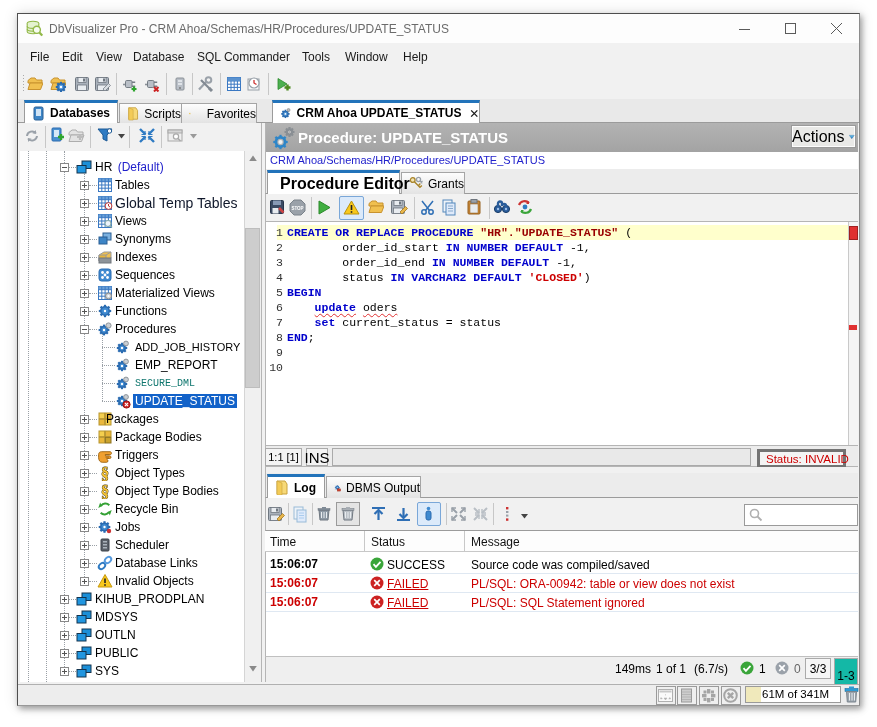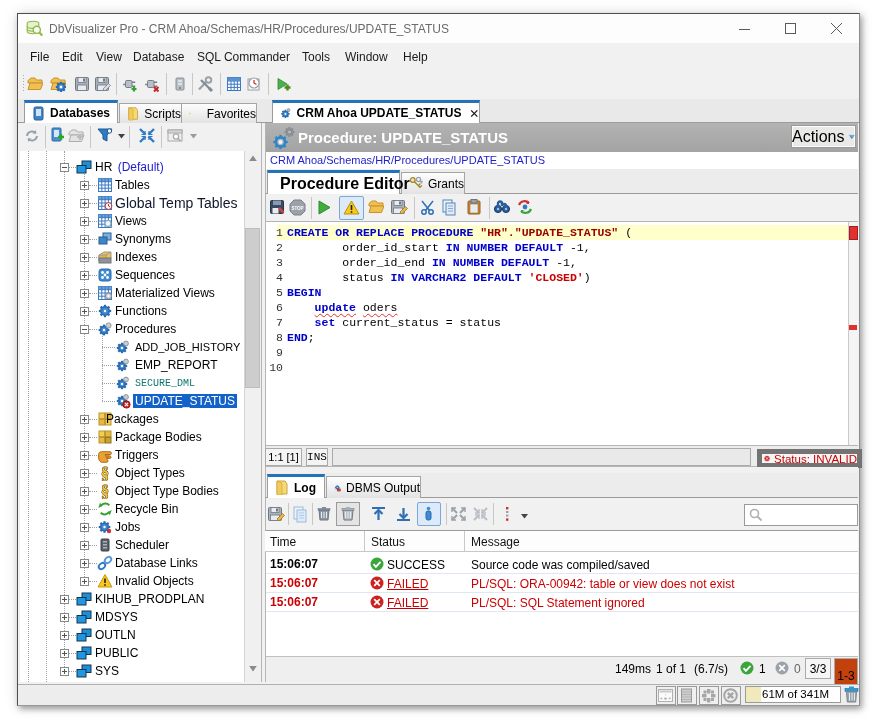--- a/index.html
+++ b/index.html
@@ -824,24 +824,24 @@
       <div style="height:15px;white-space:pre;"><span style="color:#0000cc;font-weight:bold;">BEGIN</span></div>
       <div style="height:15px;white-space:pre;">    <span style="color:#0000cc;font-weight:bold;text-decoration:underline wavy #e03030 1px;text-underline-offset:2px;">update</span> <span style="text-decoration:underline wavy #e03030 1px;text-underline-offset:2px;">oders</span></div>
       <div style="height:15px;white-space:pre;">    <span style="color:#0000cc;font-weight:bold;">set</span> current_status = status</div>
       <div style="height:15px;white-space:pre;"><span style="color:#0000cc;font-weight:bold;">END</span>;</div>
     </div>
 <div class="abs" style="left:247px;top:431px;width:593px;height:22px;background:#ececec;border-left:1px solid #b5b5b5;border-top:1px solid #b5b5b5;border-bottom:1px solid #b5b5b5;"></div>
 <div class="abs" style="left:247px;top:434px;width:37px;height:18px;background:#f4f4f4;border:1px solid #aaa;display:flex;align-items:center;justify-content:center;">
       <span style="font-size:11px;white-space:nowrap;">1:1 [1]</span>
     </div>
 <div class="abs" style="left:288px;top:434px;width:22px;height:18px;background:#f4f4f4;border:1px solid #aaa;display:flex;align-items:center;justify-content:center;">
-      <span style="font-size:11px;white-space:nowrap;font-family:Liberation Mono, monospace;">INS</span>
+      <span style="font-size:15px;white-space:nowrap;">INS</span>
     </div>
 <div class="abs" style="left:314px;top:434px;width:419px;height:18px;background:#e9e9e9;border:1px solid #aaa;"></div>
-<div class="abs" style="left:739px;top:435px;width:105px;height:19px;background:#f4f4f4;border:5px solid #737373;display:flex;align-items:center;">
+<div class="abs" style="left:739px;top:435px;width:89px;height:19px;background:#f4f4f4;border:3px solid #737373;display:flex;align-items:center;">
       <svg width="15" height="15" viewBox="0 0 15 15" style="margin-left:2px;">
         <circle cx="7.5" cy="7.5" r="7" fill="#cc2222" stroke="#fff" stroke-width="1"></circle>
         <path d="M4.5 4.5l6 6M10.5 4.5l-6 6" stroke="#fff" stroke-width="1.8"></path>
       </svg>
       <span style="font-size:11.5px;color:#cc0000;margin-left:4px;white-space:nowrap;">Status: INVALID</span>
     </div>
 <div class="abs" style="left:247px;top:453px;width:593px;height:6px;background:#f1f1f1;border-left:1px solid #b5b5b5;"></div>
 <div class="abs" style="left:247px;top:459px;width:593px;height:25px;background:#ececec;border-left:1px solid #b5b5b5;border-bottom:1px solid #9b9b9b;"></div>
 <div class="abs" style="left:249px;top:460px;width:58px;height:24px;background:#fff;border:1px solid #9b9b9b;border-bottom:none;border-top:3px solid #2273ba;z-index:3;display:flex;align-items:center;padding-left:7px;white-space:nowrap;">
       <svg width="14" height="15" viewBox="0 0 14 15">
@@ -984,21 +984,21 @@
 <div class="abs" style="left:757px;top:647px;">
       <svg width="14" height="14" viewBox="0 0 14 14">
         <circle cx="7" cy="7" r="6.5" fill="#9aa1a9"></circle>
         <path d="M4.2 4.2l5.6 5.6M9.8 4.2l-5.6 5.6" stroke="#fff" stroke-width="1.7"></path>
       </svg>
     </div>
 <div class="abs" style="left:776px;top:648px;white-space:pre;font-size:12px;color:#666;">0</div>
 <div class="abs" style="left:787px;top:644px;width:26px;height:21px;background:#f6f6f6;border:1px solid #aaa;display:flex;align-items:center;justify-content:center;">
       <span style="font-size:12px;">3/3</span>
     </div>
-<div class="abs" style="left:816px;top:644px;width:24px;height:35px;background:#c2410c;border:1px solid #aaa;display:flex;align-items:center;justify-content:center;">
+<div class="abs" style="left:816px;top:644px;width:24px;height:35px;background:#14b8a6;border:1px solid #aaa;display:flex;align-items:center;justify-content:center;">
       <span style="font-size:12px;">1-3</span>
     </div>
 <div class="abs" style="left:0px;top:670px;width:841px;height:21px;background:#ededed;border-top:1px solid #b0b0b0;"></div>
 <div class="abs" style="left:638px;top:672px;width:20px;height:19px;background:#efefef;border:1px solid #9a9a9a;"></div>
 <svg class="abs" style="left:640px;top:674px;" width="15" height="15" viewBox="0 0 15 15">
       <rect x="0.5" y="1.5" width="14" height="12" fill="#fafafa" stroke="#b0b0b0"></rect>
       <rect x="1.5" y="2.5" width="12" height="2" fill="#c8c8c8"></rect>
       <path d="M7.5 6v1.5M7.5 12l-1.5-2h3zM3 9.5L2.5 11l1.8-.2zM12 9.5l.5 1.5-1.8-.2z" fill="#b0b0b0" stroke="#b0b0b0" stroke-width="0.5"></path>
     </svg>
 <div class="abs" style="left:659px;top:672px;width:20px;height:19px;background:#efefef;border:1px solid #9a9a9a;"></div>

